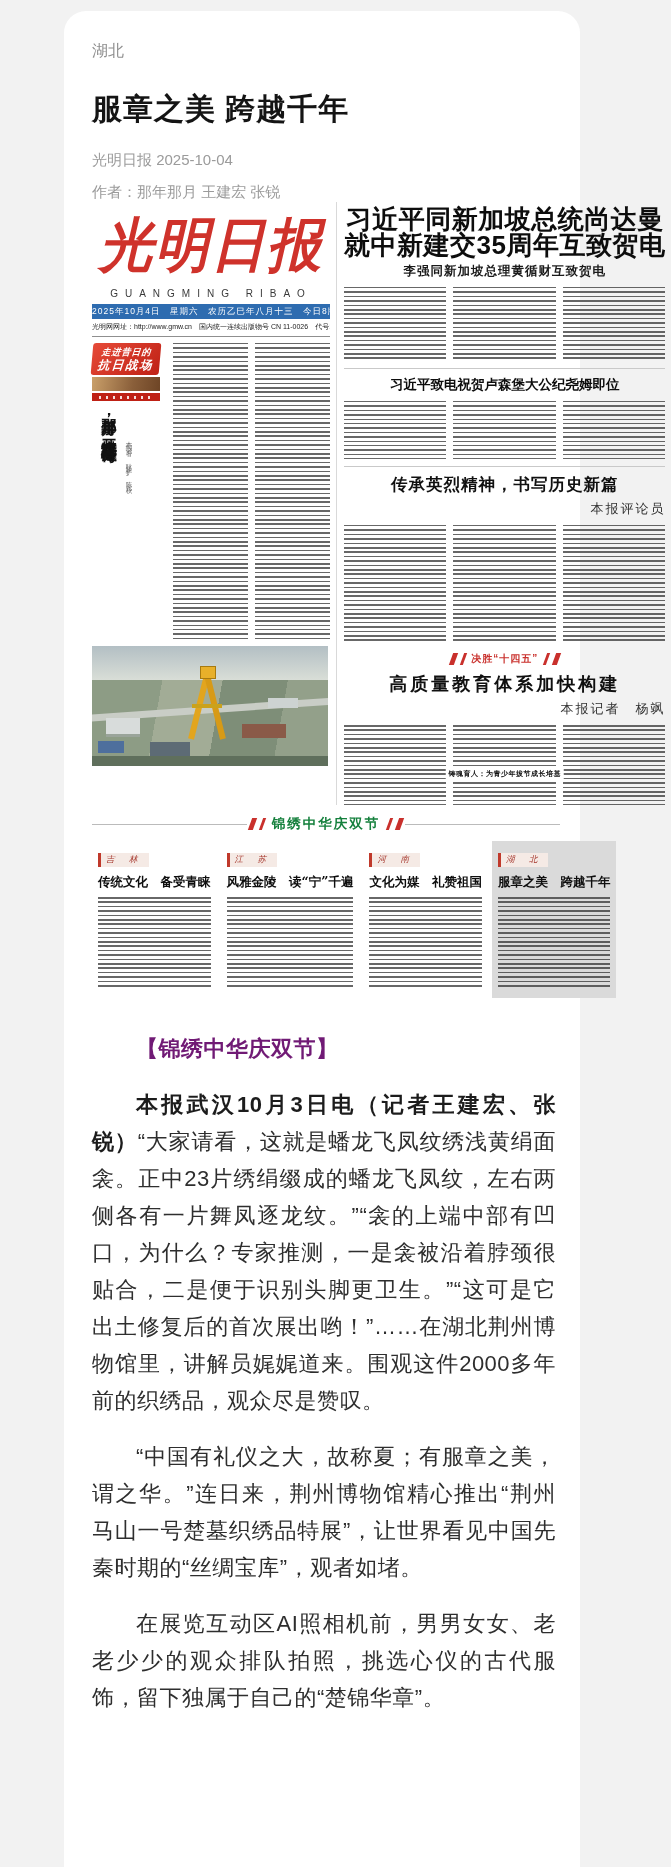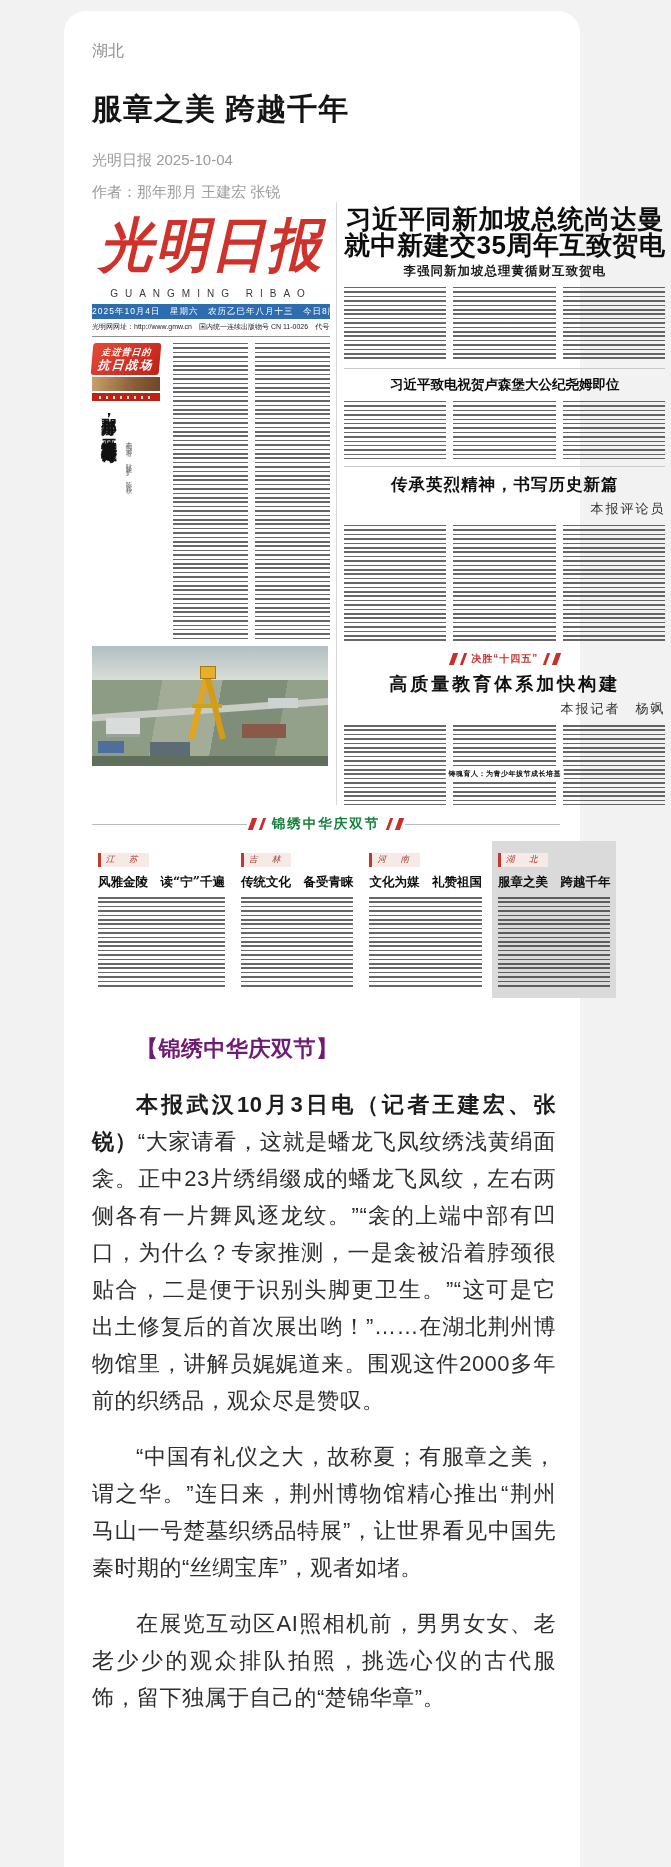--- a/index.html
+++ b/index.html
@@ -241,27 +241,27 @@
       <div class="slash"></div>
       <div class="slash thin"></div>
       <div class="banner-txt">锦绣中华庆双节</div>
       <div class="slash thin"></div>
       <div class="slash"></div>
       <div class="banner-line"></div>
     </div>
 
     <div class="regions">
       <div class="rcol">
+        <span class="rtag">吉　林</span>
+        <div class="rtitle">传统文化　备受青睐</div>
+        <div class="rlines nl"></div>
+      </div>
+      <div class="rcol">
         <span class="rtag">江　苏</span>
         <div class="rtitle">风雅金陵　读“宁”千遍</div>
-        <div class="rlines nl"></div>
-      </div>
-      <div class="rcol">
-        <span class="rtag">吉　林</span>
-        <div class="rtitle">传统文化　备受青睐</div>
         <div class="rlines nl"></div>
       </div>
       <div class="rcol">
         <span class="rtag">河　南</span>
         <div class="rtitle">文化为媒　礼赞祖国</div>
         <div class="rlines nl"></div>
       </div>
       <div class="rcol hl">
         <span class="rtag">湖　北</span>
         <div class="rtitle">服章之美　跨越千年</div>

